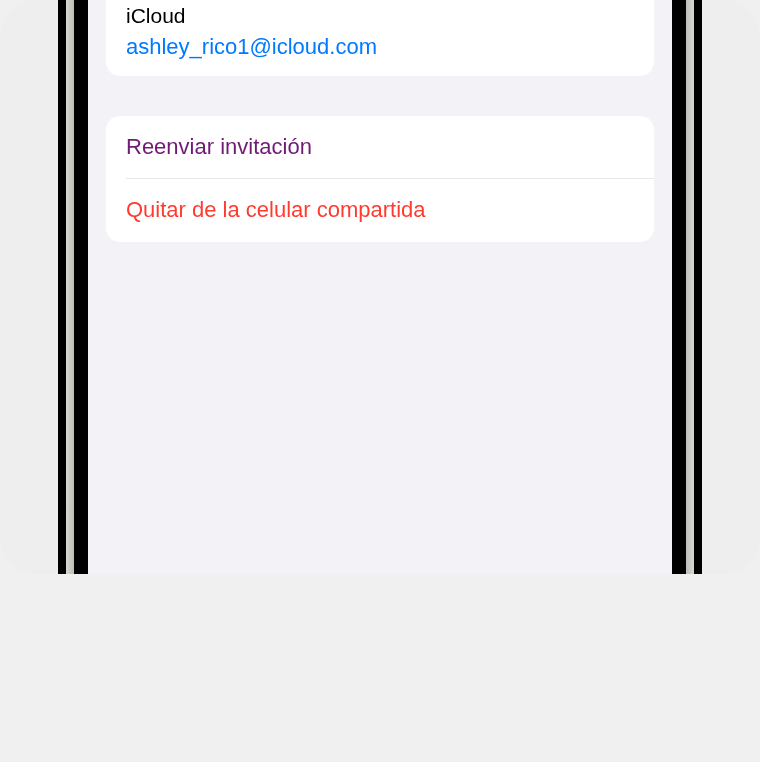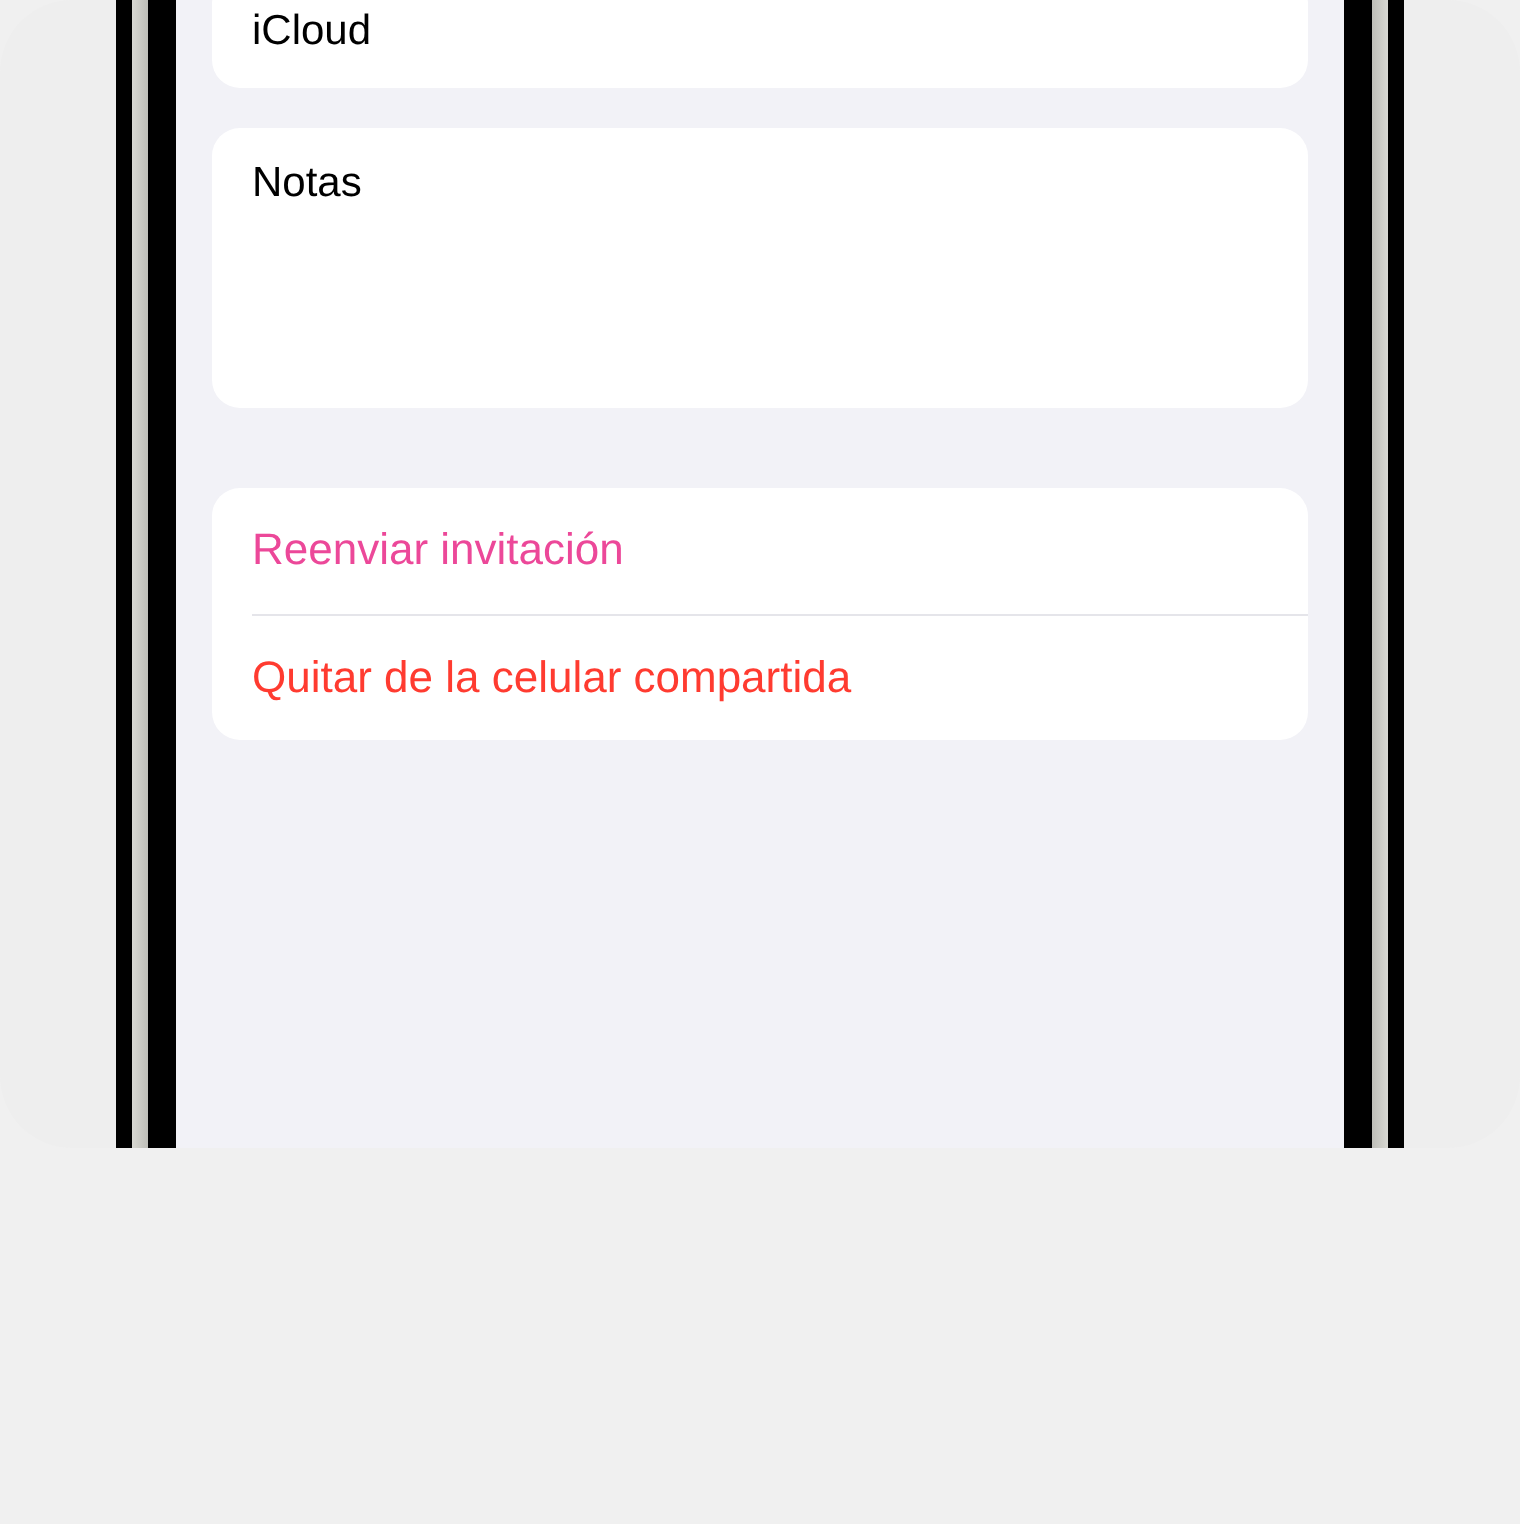--- a/index.html
+++ b/index.html
@@ -93,21 +93,21 @@
     }
     .notes-field {
       padding: 14px 20px 14px 20px;
     }
     .action-row {
       padding: 18px 20px;
       font-size: 22px;
       line-height: 1.2;
     }
     .action-blue {
-      color: #ec4899;
+      color: #701a75;
     }
     .action-red {
       color: #ff3b30;
     }
     .divider {
       height: 1px;
       background: #e5e5ea;
       margin-left: 20px;
     }
     .home-indicator {
@@ -127,29 +127,25 @@
 <div class="outer-container">
   <div class="phone-frame">
     <div class="phone-bezel"></div>
     <div class="phone-inner-black"></div>
     <div class="phone-screen">
       <div class="content">
 
         <div class="card">
           <div class="field">
             <div class="field-label">iCloud</div>
+            <div class="field-value">ashley_rico1@icloud.com</div>
           </div>
         </div>
 
 
-        <div class="card notes">
-          <div class="notes-field">
-            <div class="field-label">Notas</div>
-          </div>
-        </div>
 
         <div class="card actions">
           <div class="action-row action-blue">Reenviar invitación</div>
           <div class="divider"></div>
           <div class="action-row action-red">Quitar de la celular compartida</div>
         </div>
 
       </div>
       <div class="home-indicator"></div>
     </div>

